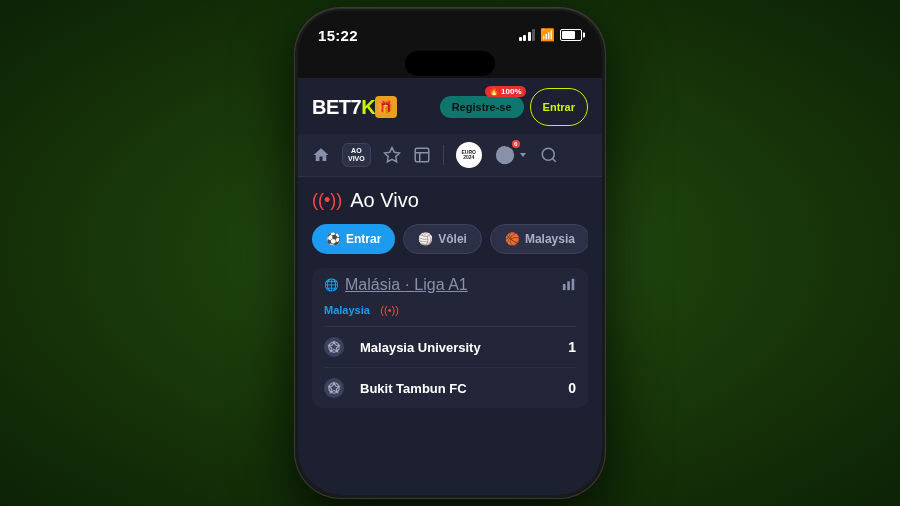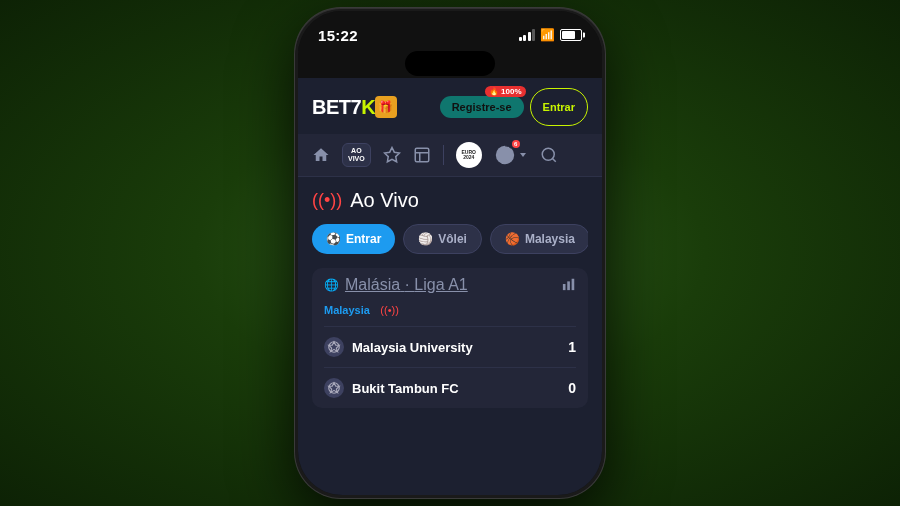--- a/index.html
+++ b/index.html
@@ -400,21 +400,21 @@
     .match-divider {
       height: 1px;
       background: #2d3148;
       margin: 0 12px;
     }
 
     .match-team {
       padding: 10px 12px;
       display: flex;
       align-items: center;
-      gap: 8px;
+      gap: 16px;
     }
 
     .team-icon {
       width: 20px;
       height: 20px;
       border-radius: 50%;
       background: #3d4160;
       display: flex;
       align-items: center;
       justify-content: center;

